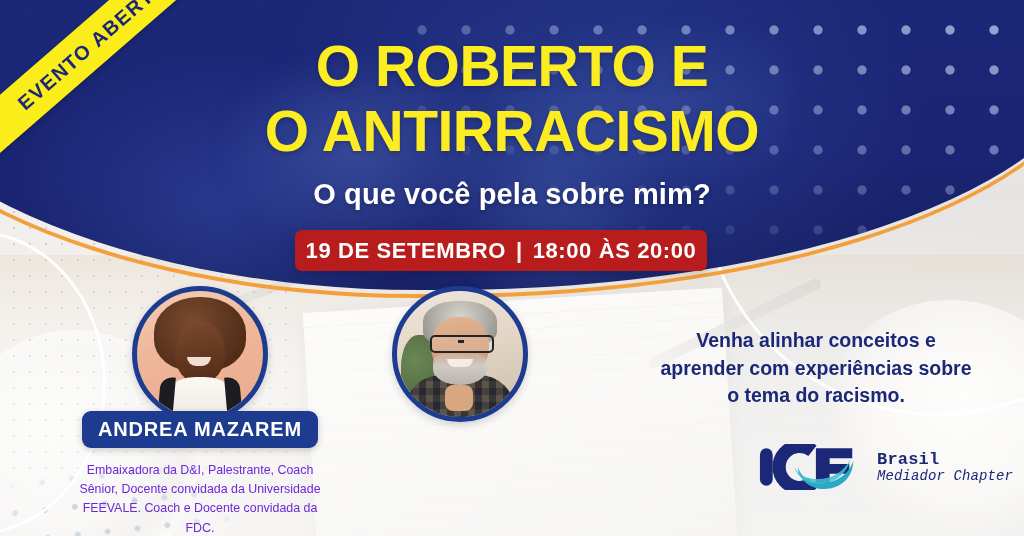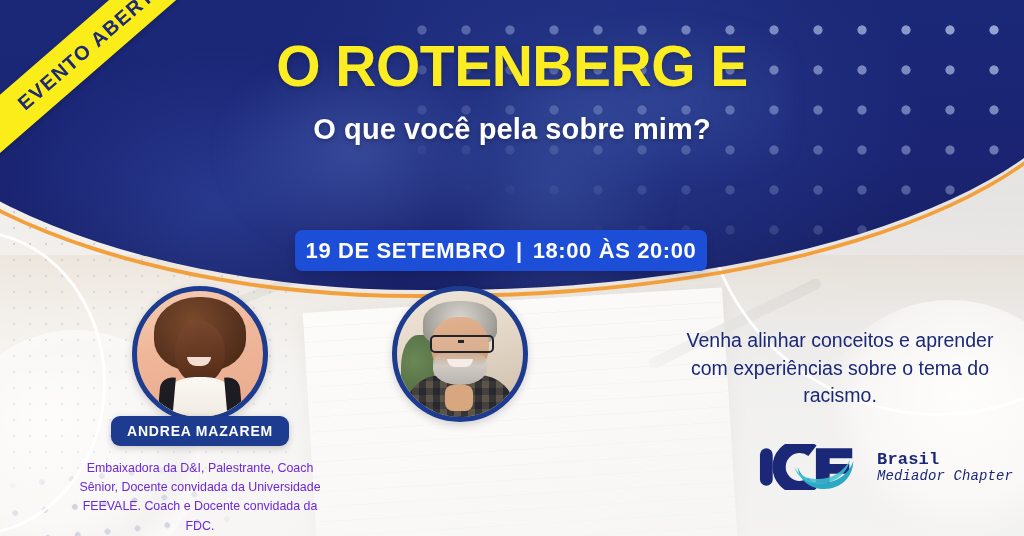--- a/index.html
+++ b/index.html
@@ -146,21 +146,21 @@
   .title-l1{font-size:57px;}
   .title-l2{font-size:57px;margin-top:8px;}
   .subtitle{
     margin:18px 0 0 0;color:#ffffff;font-weight:700;font-size:29px;
     letter-spacing:.1px;text-shadow:0 2px 4px rgba(0,0,0,.25);
   }
 
   
   .date-badge{
     position:absolute;left:295px;top:230px;width:412px;height:41px;
-    background:#1d4ed8;border-radius:7px;
+    background:#b91c1c;border-radius:7px;
     display:flex;align-items:center;justify-content:center;
     box-shadow:0 3px 8px rgba(0,0,0,.15);
   }
   .date-badge .dtext{
     color:#ffffff;font-weight:800;font-size:22px;letter-spacing:.6px;white-space:nowrap;
   }
   .date-badge .sep{display:inline-block;padding:0 10px;opacity:.95;}
 
   
   .speaker{position:absolute;text-align:center;}
@@ -200,32 +200,32 @@
     background:
       repeating-linear-gradient(90deg,rgba(30,34,44,.55) 0 7px, rgba(120,110,98,.25) 7px 14px),
       repeating-linear-gradient(0deg,rgba(30,34,44,.5) 0 7px, rgba(120,110,98,.22) 7px 14px),
       #4a4137;}
   .av-b .neck{position:absolute;left:48px;bottom:6px;width:28px;height:26px;background:#d9a77f;border-radius:8px;}
 
   .name-plate{
     margin:-16px auto 0;position:relative;z-index:3;
     background:#1d3b8f;color:#fff;border-radius:9px;
     display:inline-block;padding:7px 16px;
-    font-weight:800;font-size:14px;letter-spacing:.8px;
+    font-weight:800;font-size:20px;letter-spacing:.8px;
     box-shadow:0 2px 7px rgba(0,0,0,.2);
   }
   .bio{
     margin:13px auto 0;width:260px;
     color:#6d28d9;font-size:12.4px;line-height:1.55;font-weight:400;
   }
 
   
   .right-copy{
-    position:absolute;left:684px;top:327px;width:312px;text-align:center;
-    color:#1b2878;font-weight:400;font-size:19.5px;line-height:1.42;
+    position:absolute;left:660px;top:327px;width:312px;text-align:center;
+    color:#1b2878;font-weight:700;font-size:19.5px;line-height:1.42;
   }
 
   
   .logo-wrap{position:absolute;left:757px;top:444px;display:flex;align-items:center;gap:12px;}
   .logo-mark{width:108px;height:46px;}
   .logo-text{line-height:1.12;font-family:Liberation Mono, monospace;}
   .logo-text .l1{color:#1b2878;font-weight:800;font-size:17px;letter-spacing:.2px;}
   .logo-text .l2{color:#1b2878;font-style:italic;font-weight:400;font-size:14px;letter-spacing:.1px;}
 </style>
 </head>
@@ -256,21 +256,22 @@
       <div class="navy-dots"></div>
     </div>
   </div>
   <div class="orange-arc"></div>
 
   <div class="ribbon">
     <span>EVENTO ABERTO</span>
   </div>
 
   <div class="title-block">
-    <h1 class="title-l1">O ROTENBERG E</h1>
+    <h1 class="title-l1">O ROBERTO E</h1>
+    <h1 class="title-l2">O ANTIRRACISMO</h1>
     <p class="subtitle">O que você pela sobre mim?</p>
   </div>
 
   <div class="date-badge">
     <span class="dtext"><span>19 DE SETEMBRO</span><span class="sep">|</span><span>18:00 ÀS 20:00</span></span>
   </div>
 
   <div class="speaker sp-a">
     <div class="avatar av-a">
       <div class="hair"></div>

